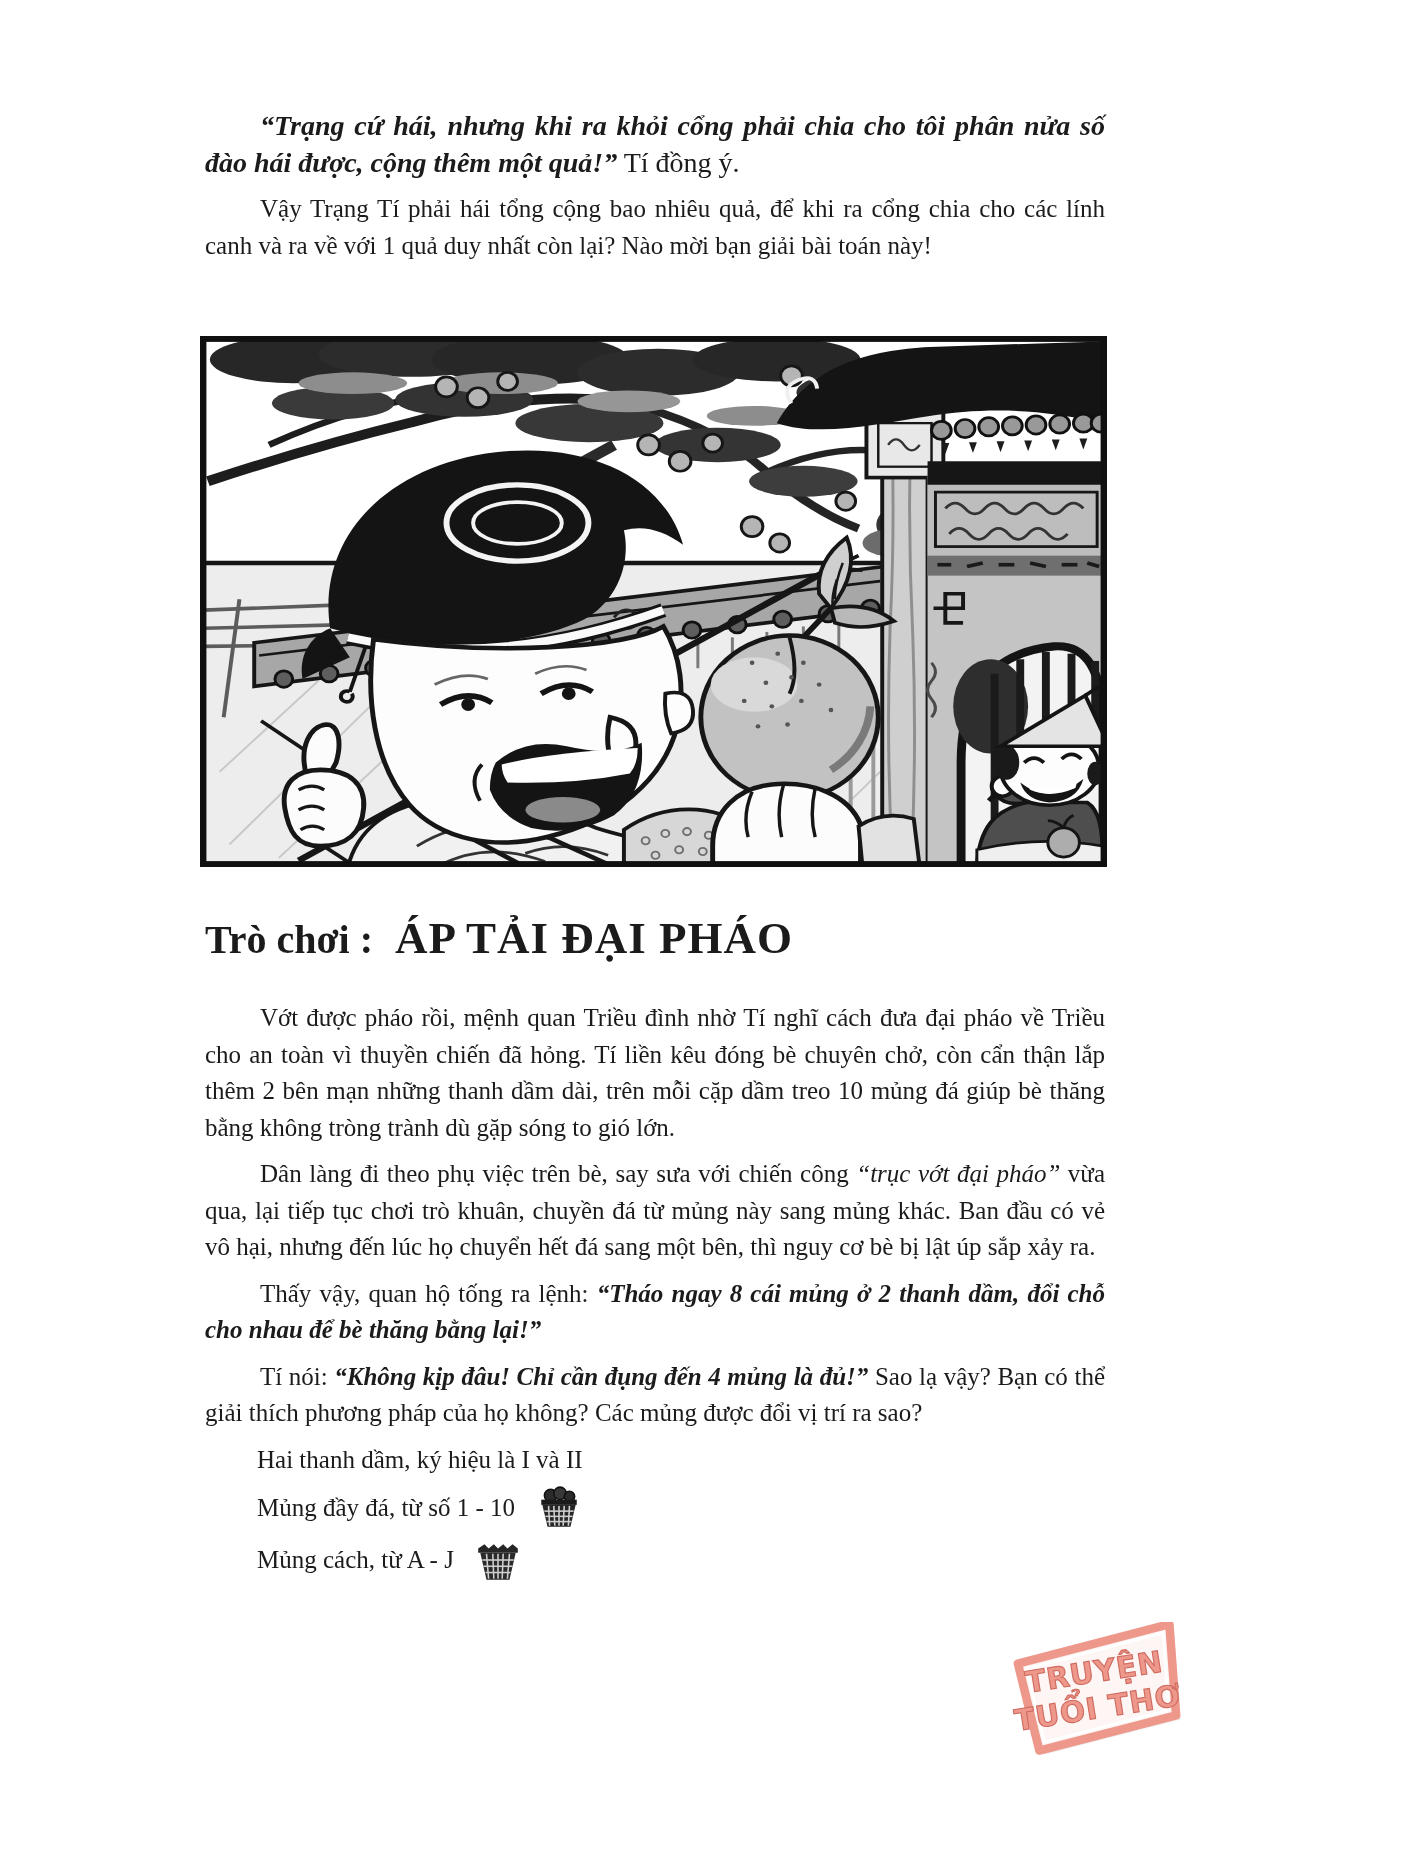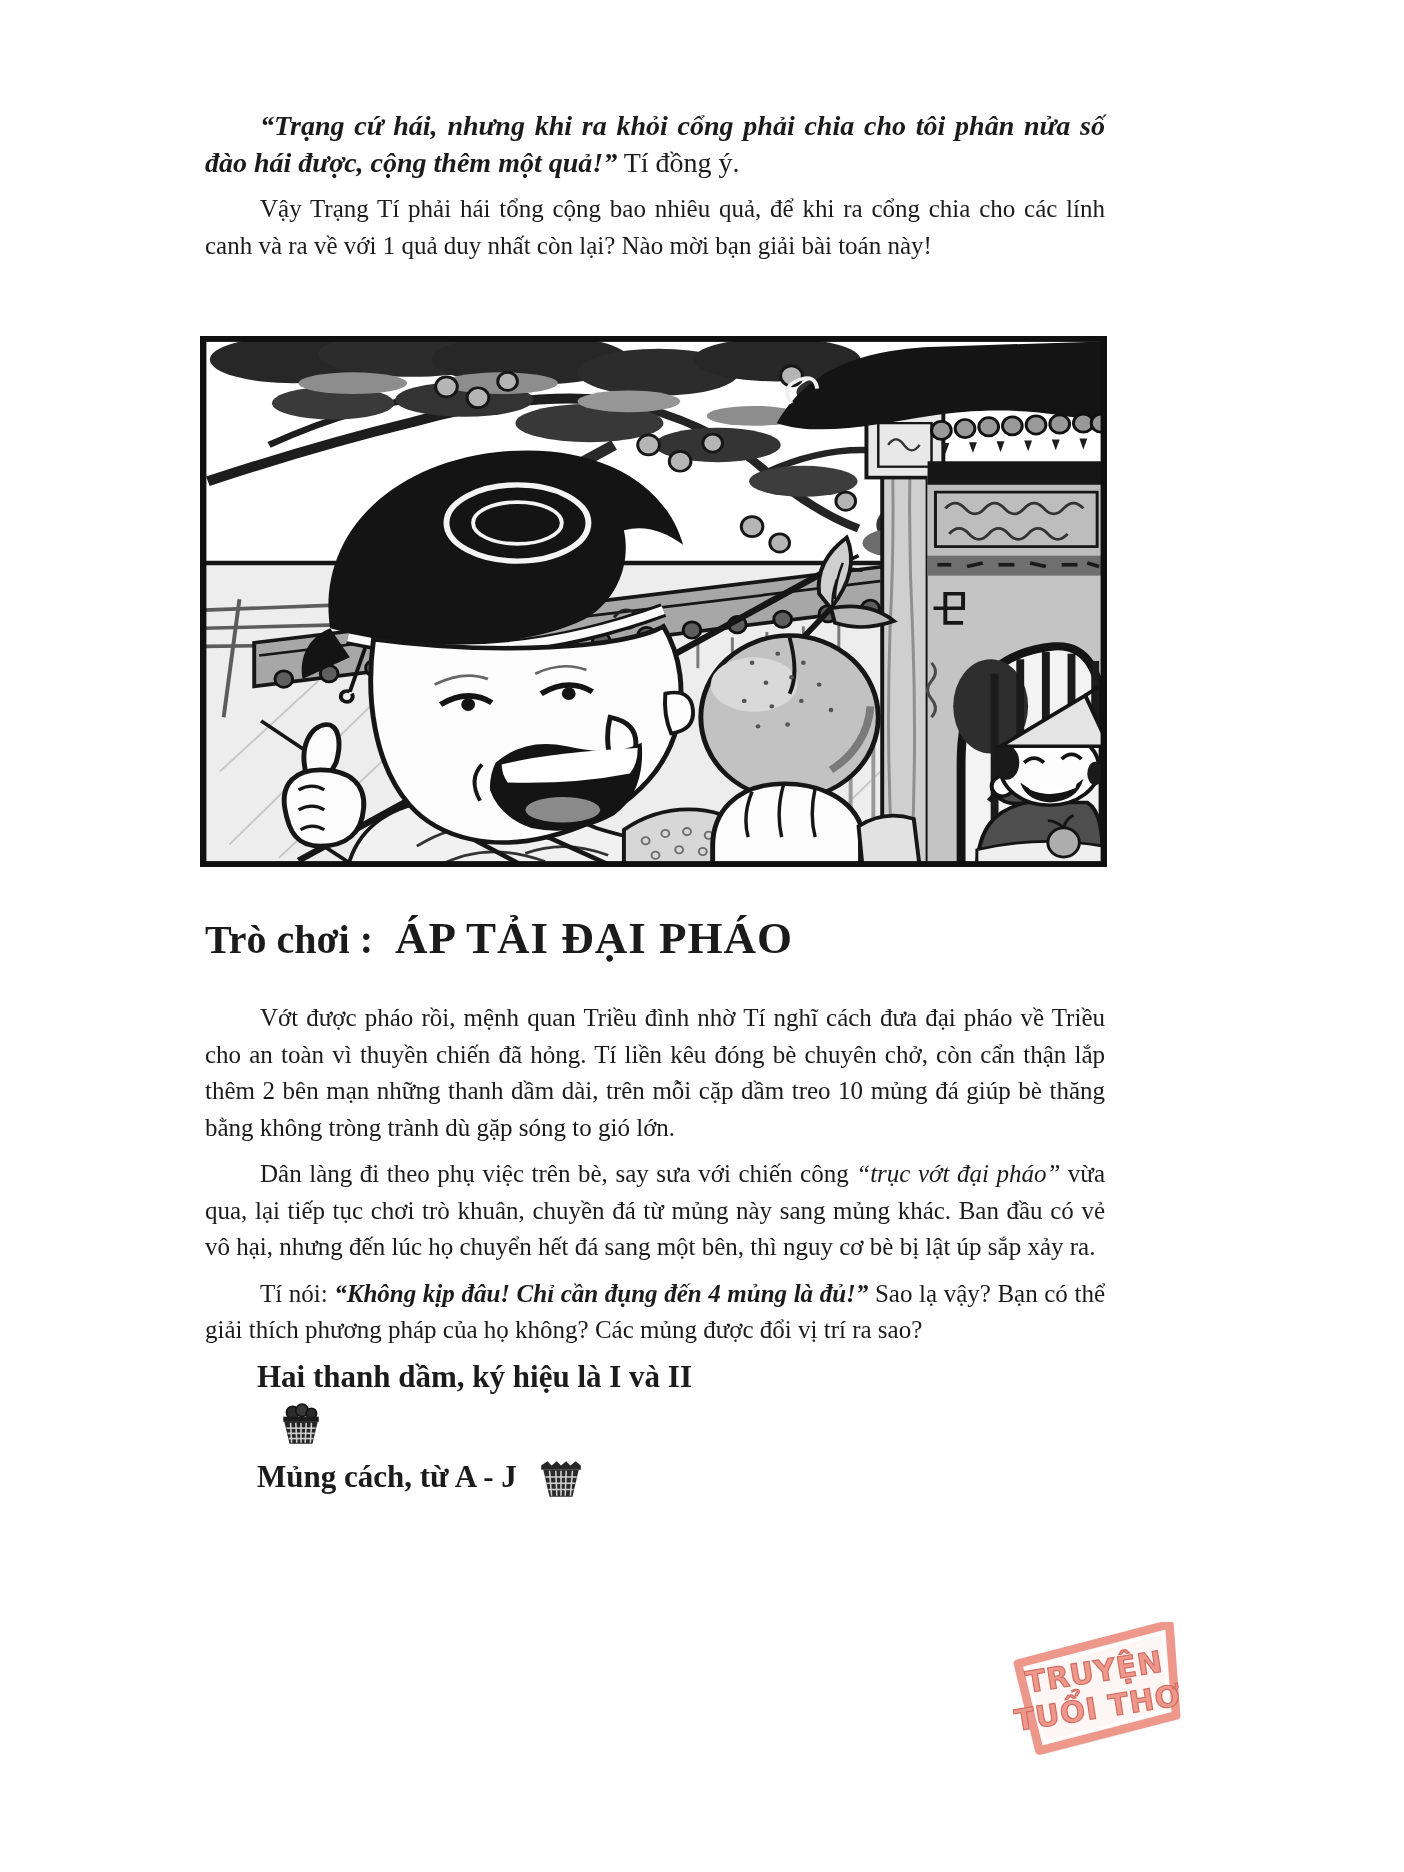--- a/index.html
+++ b/index.html
@@ -19,21 +19,21 @@
   #illustration-wrap{position:absolute;left:200px;top:336px;width:907px;height:531px;}
   #heading{
     position:absolute;left:205px;top:912px;width:900px;text-align:left;
     font-weight:bold;white-space:nowrap;
   }
   #heading .prefix{font-size:40px;}
   #heading .title{font-size:45px;letter-spacing:1px;margin-left:22px;}
   #body-block{top:1000px;}
   .legend-line{
     display:flex;align-items:center;margin:0 0 8px 0;padding-left:52px;
-    font-size:31px;line-height:36.5px;font-weight:bold;
+    font-size:25px;line-height:36.5px;
   }
   .legend-line .b-icon{margin-left:20px;flex:0 0 auto;}
   #logo{position:absolute;left:1002px;top:1622px;width:190px;height:135px;opacity:.88;}
 </style>
 </head>
 <body>
 
 <div class="col" id="intro-block">
   <p class="body" id="intro-quote"><span class="bi">“Trạng cứ hái, nhưng khi ra khỏi cổng phải chia cho tôi phân nửa số đào hái được, cộng thêm một quả!”</span><span> Tí đồng ý.</span></p>
   <p class="body"><span>Vậy Trạng Tí phải hái tổng cộng bao nhiêu quả, để khi ra cổng chia cho các lính canh và ra về với 1 quả duy nhất còn lại? Nào mời bạn giải bài toán này!</span></p>
@@ -293,26 +293,28 @@
 </svg>
 </div>
 
 <div id="heading">
   <span class="prefix">Trò chơi :</span><span class="title">ÁP TẢI ĐẠI PHÁO</span>
 </div>
 
 <div class="col" id="body-block">
   <p class="body"><span>Vớt được pháo rồi, mệnh quan Triều đình nhờ Tí nghĩ cách đưa đại pháo về Triều cho an toàn vì thuyền chiến đã hỏng. Tí liền kêu đóng bè chuyên chở, còn cẩn thận lắp thêm 2 bên mạn những thanh dầm dài, trên mỗi cặp dầm treo 10 mủng đá giúp bè thăng bằng không tròng trành dù gặp sóng to gió lớn.</span></p>
   <p class="body"><span>Dân làng đi theo phụ việc trên bè, say sưa với chiến công </span><span class="it">“trục vớt đại pháo”</span><span> vừa qua, lại tiếp tục chơi trò khuân, chuyền đá từ mủng này sang mủng khác. Ban đầu có vẻ vô hại, nhưng đến lúc họ chuyển hết đá sang một bên, thì nguy cơ bè bị lật úp sắp xảy ra.</span></p>
+  <p class="body"><span>Thấy vậy, quan hộ tống ra lệnh: </span><span class="bi">“Tháo ngay 8 cái mủng ở 2 thanh dầm, đổi chỗ cho nhau để bè thăng bằng lại!”</span></p>
   <p class="body"><span>Tí nói: </span><span class="bi">“Không kịp đâu! Chỉ cần đụng đến 4 mủng là đủ!”</span><span> Sao lạ vậy? Bạn có thể giải thích phương pháp của họ không? Các mủng được đổi vị trí ra sao?</span></p>
 
   <div class="legend-line">
     <span>Hai thanh dầm, ký hiệu là I và II</span>
   </div>
   <div class="legend-line">
+    <span>Mủng đầy đá, từ số 1 - 10</span>
     <svg class="b-icon" width="48" height="44" viewBox="0 0 46 42">
       <circle cx="15" cy="9" r="6" fill="#2b2b2b" stroke="#111" stroke-width="1.5"></circle>
       <circle cx="24" cy="7" r="6" fill="#383838" stroke="#111" stroke-width="1.5"></circle>
       <circle cx="33" cy="10" r="5" fill="#2b2b2b" stroke="#111" stroke-width="1.5"></circle>
       <rect x="6" y="13" width="34" height="5" fill="#1b1b1b"></rect>
       <polygon points="7,18 39,18 34,39 12,39" fill="#262626"></polygon>
       <g stroke="#cfcfcf" stroke-width="1.5">
         <line x1="9" y1="24" x2="37" y2="24"></line>
           <line x1="10" y1="29" x2="36" y2="29"></line>
           <line x1="11" y1="34" x2="35" y2="34"></line>

